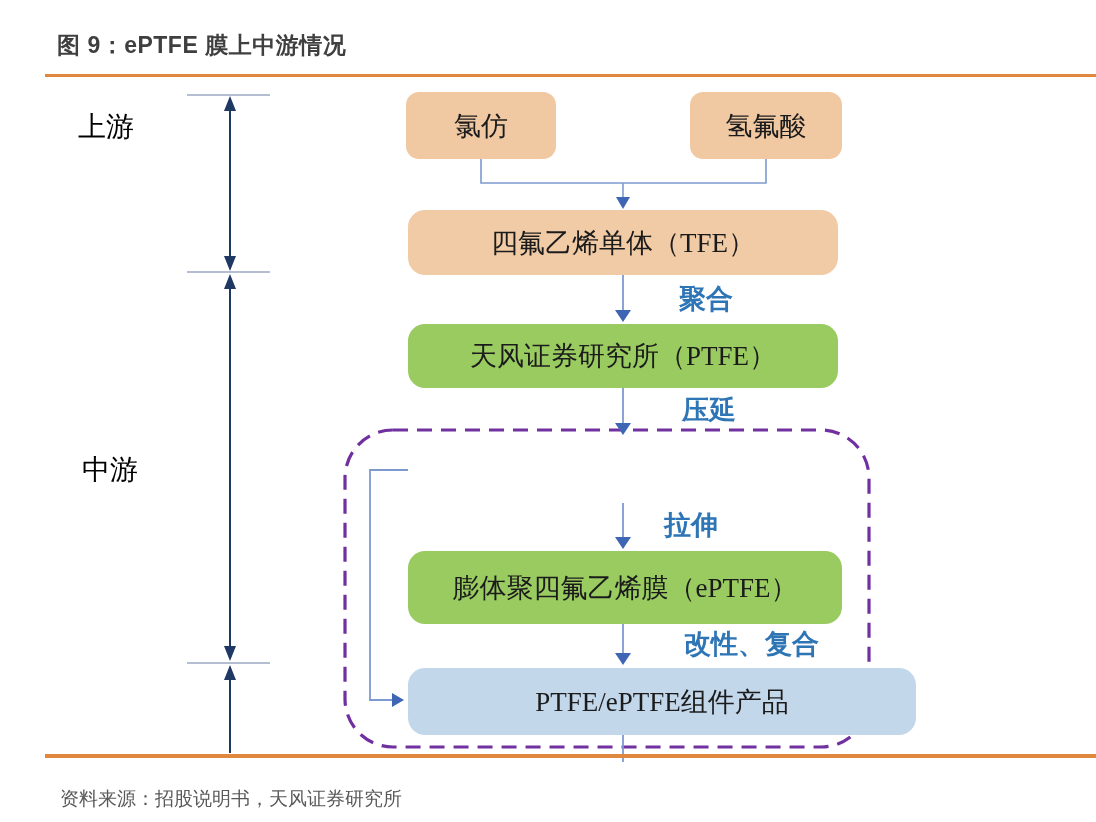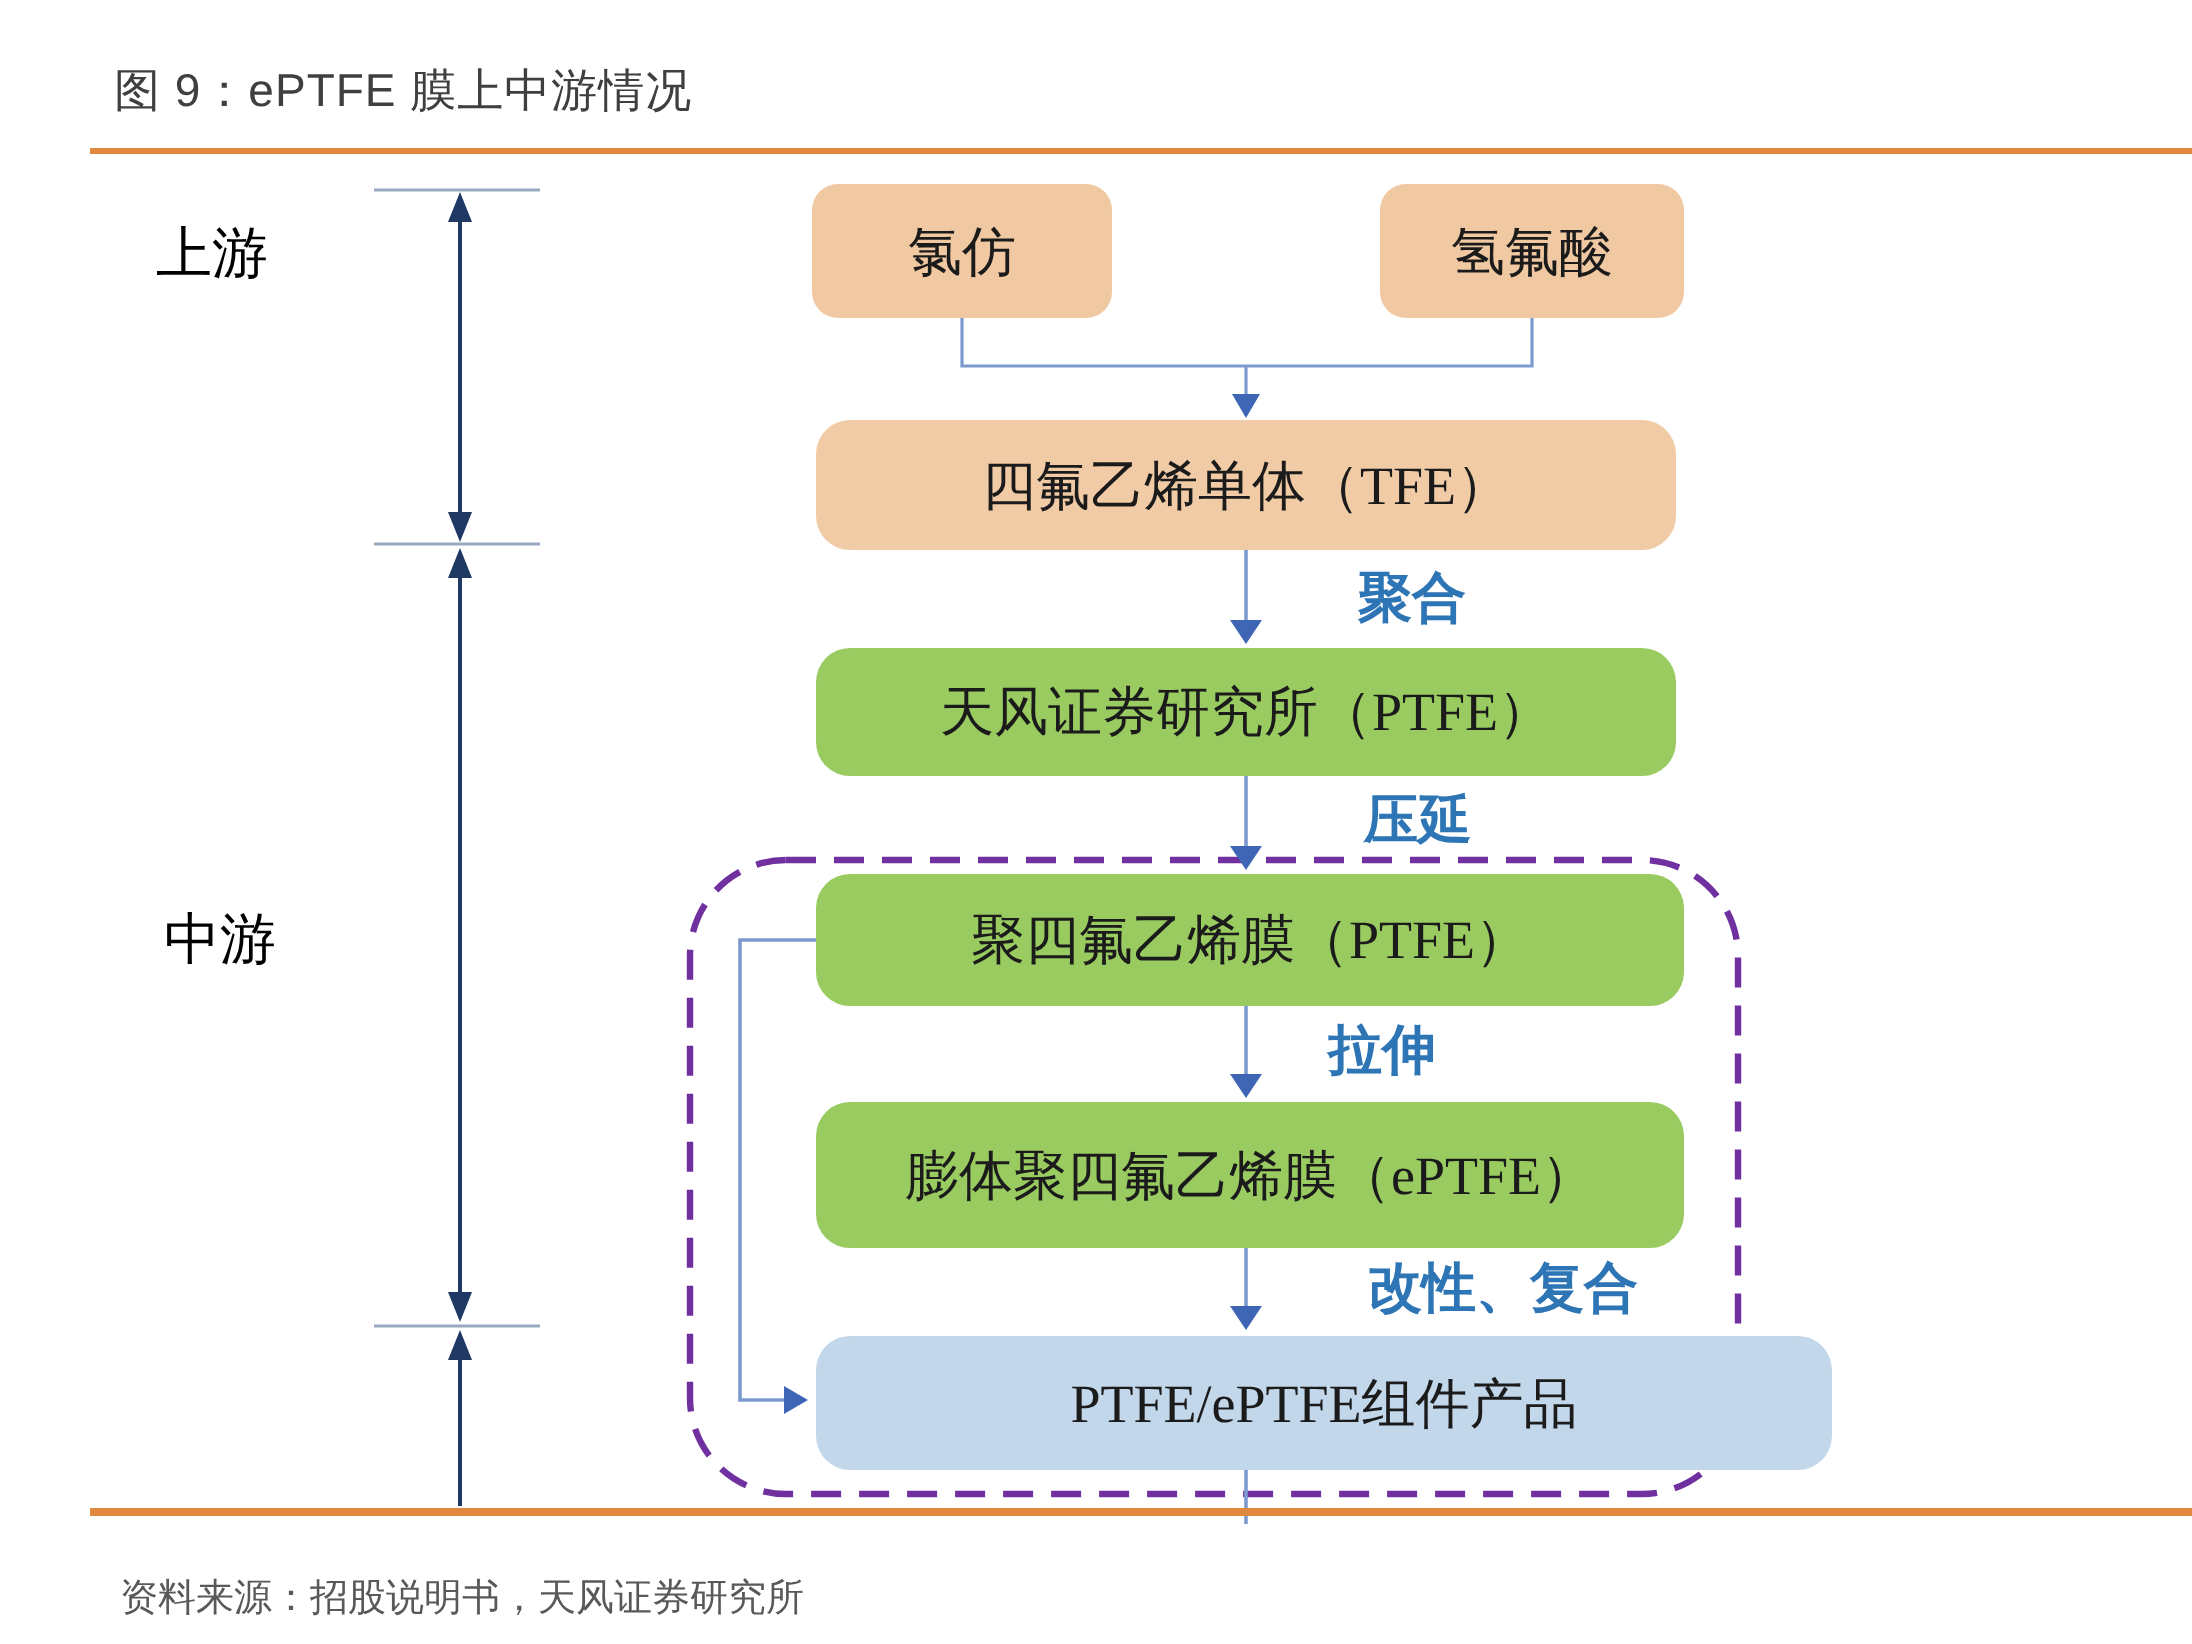--- a/index.html
+++ b/index.html
@@ -1,21 +1,21 @@
 <!DOCTYPE html>
 <html><head>
 <meta charset="utf-8">
 <style>
   html,body{margin:0;padding:0;background:#ffffff;}
   #stage{
     position:relative;width:1096px;height:822px;background:#ffffff;overflow:hidden;
     font-family:"Liberation Sans","DejaVu Sans",sans-serif;
   }
   .fig-title{
-    position:absolute;left:57px;top:30px;font-size:23px;font-weight:normal;
+    position:absolute;left:57px;top:30px;font-size:23px;font-weight:bold;
     color:#3f3f3f;letter-spacing:0.5px;white-space:nowrap;
   }
   .rule{position:absolute;left:45px;width:1051px;background:#e1883f;}
   .rule-top{top:74px;height:3px;}
   .rule-bottom{top:754px;height:4px;}
   .source-line{position:absolute;left:60px;top:766px;font-size:19px;color:#595959;white-space:nowrap;margin-top:20px;}
   .stage-label{
     position:absolute;font-family:"Liberation Serif","DejaVu Serif",serif;
     font-size:28px;color:#000000;white-space:nowrap;
   }
@@ -102,21 +102,20 @@
     <polygon points="404,700 392,693 392,707" fill="#3e66b4"></polygon>
   </svg>
 
   <div class="stage-label stage-upstream">上游</div>
   <div class="stage-label stage-midstream">中游</div>
 
   <div class="box box-chloroform">氯仿</div>
   <div class="box box-hf">氢氟酸</div>
   <div class="box box-tfe">四氟乙烯单体（TFE）</div>
   <div class="box box-resin">天风证券研究所（PTFE）</div>
-  <div class="box box-film">聚四氟乙烯膜（PTFE）</div>
   <div class="box box-eptfe">膨体聚四氟乙烯膜（ePTFE）</div>
   <div class="box box-products">PTFE/ePTFE组件产品</div>
 
   <div class="proc-label lbl-poly">聚合</div>
   <div class="proc-label lbl-calender">压延</div>
   <div class="proc-label lbl-stretch">拉伸</div>
   <div class="proc-label lbl-modify">改性、复合</div>
 
   <div class="rule rule-bottom"></div>
   <div class="source-line">资料来源：招股说明书，天风证券研究所</div>

